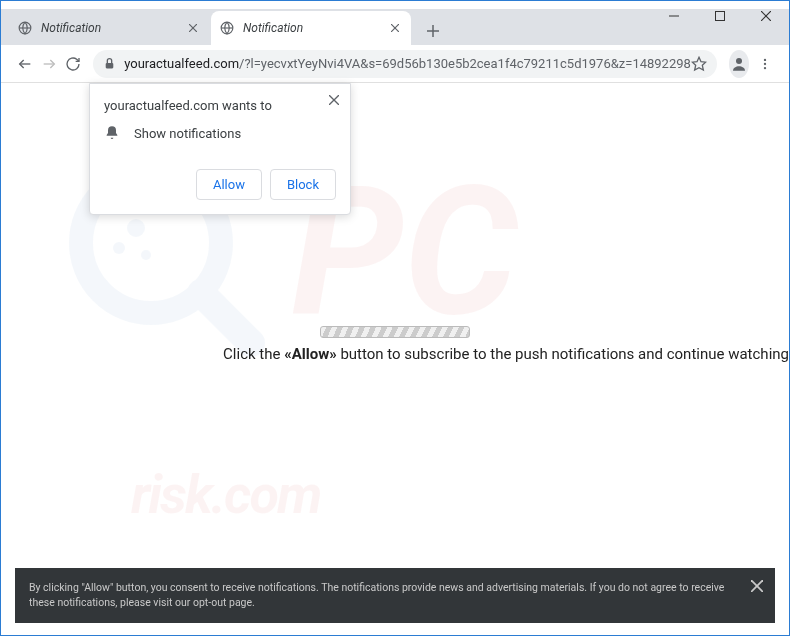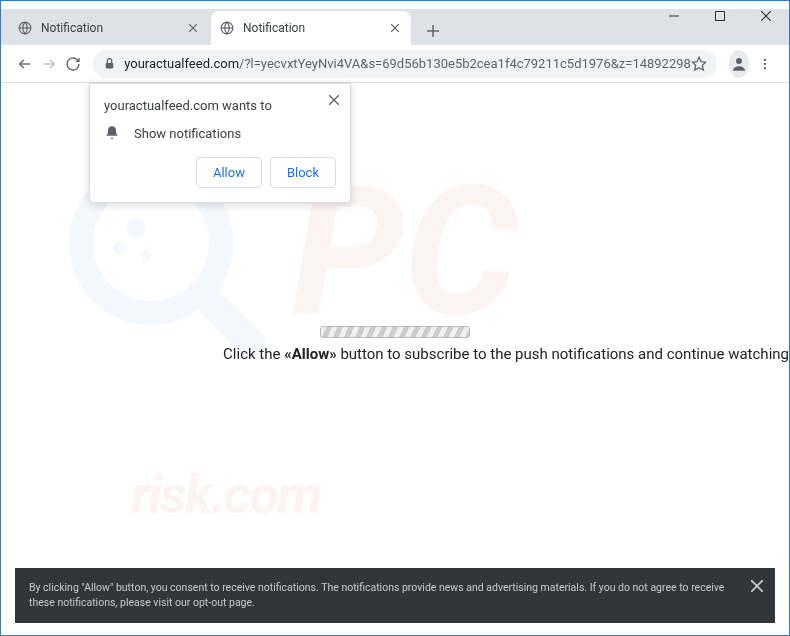--- a/index.html
+++ b/index.html
@@ -66,20 +66,21 @@
       display: flex;
       align-items: center;
       justify-content: center;
       color: #5f6368;
     }
     .tab-title {
       flex: 1;
       overflow: hidden;
       text-overflow: ellipsis;
       white-space: nowrap;
+      font-style: italic;
     }
     .tab-close {
       width: 16px;
       height: 16px;
       display: flex;
       align-items: center;
       justify-content: center;
       border-radius: 50%;
       cursor: pointer;
       color: #5f6368;
@@ -209,21 +210,21 @@
     .perm-title {
       font-size: 13px;
       color: #3c4043;
       margin-bottom: 12px;
     }
     .perm-row {
       display: flex;
       align-items: center;
       font-size: 13px;
       color: #3c4043;
-      margin-bottom: 16px;
+      margin-bottom: 28px;
     }
     .perm-bell {
       margin-right: 14px;
       color: #5f6368;
     }
     .perm-actions {
       display: flex;
       justify-content: flex-end;
       gap: 8px;
     }

